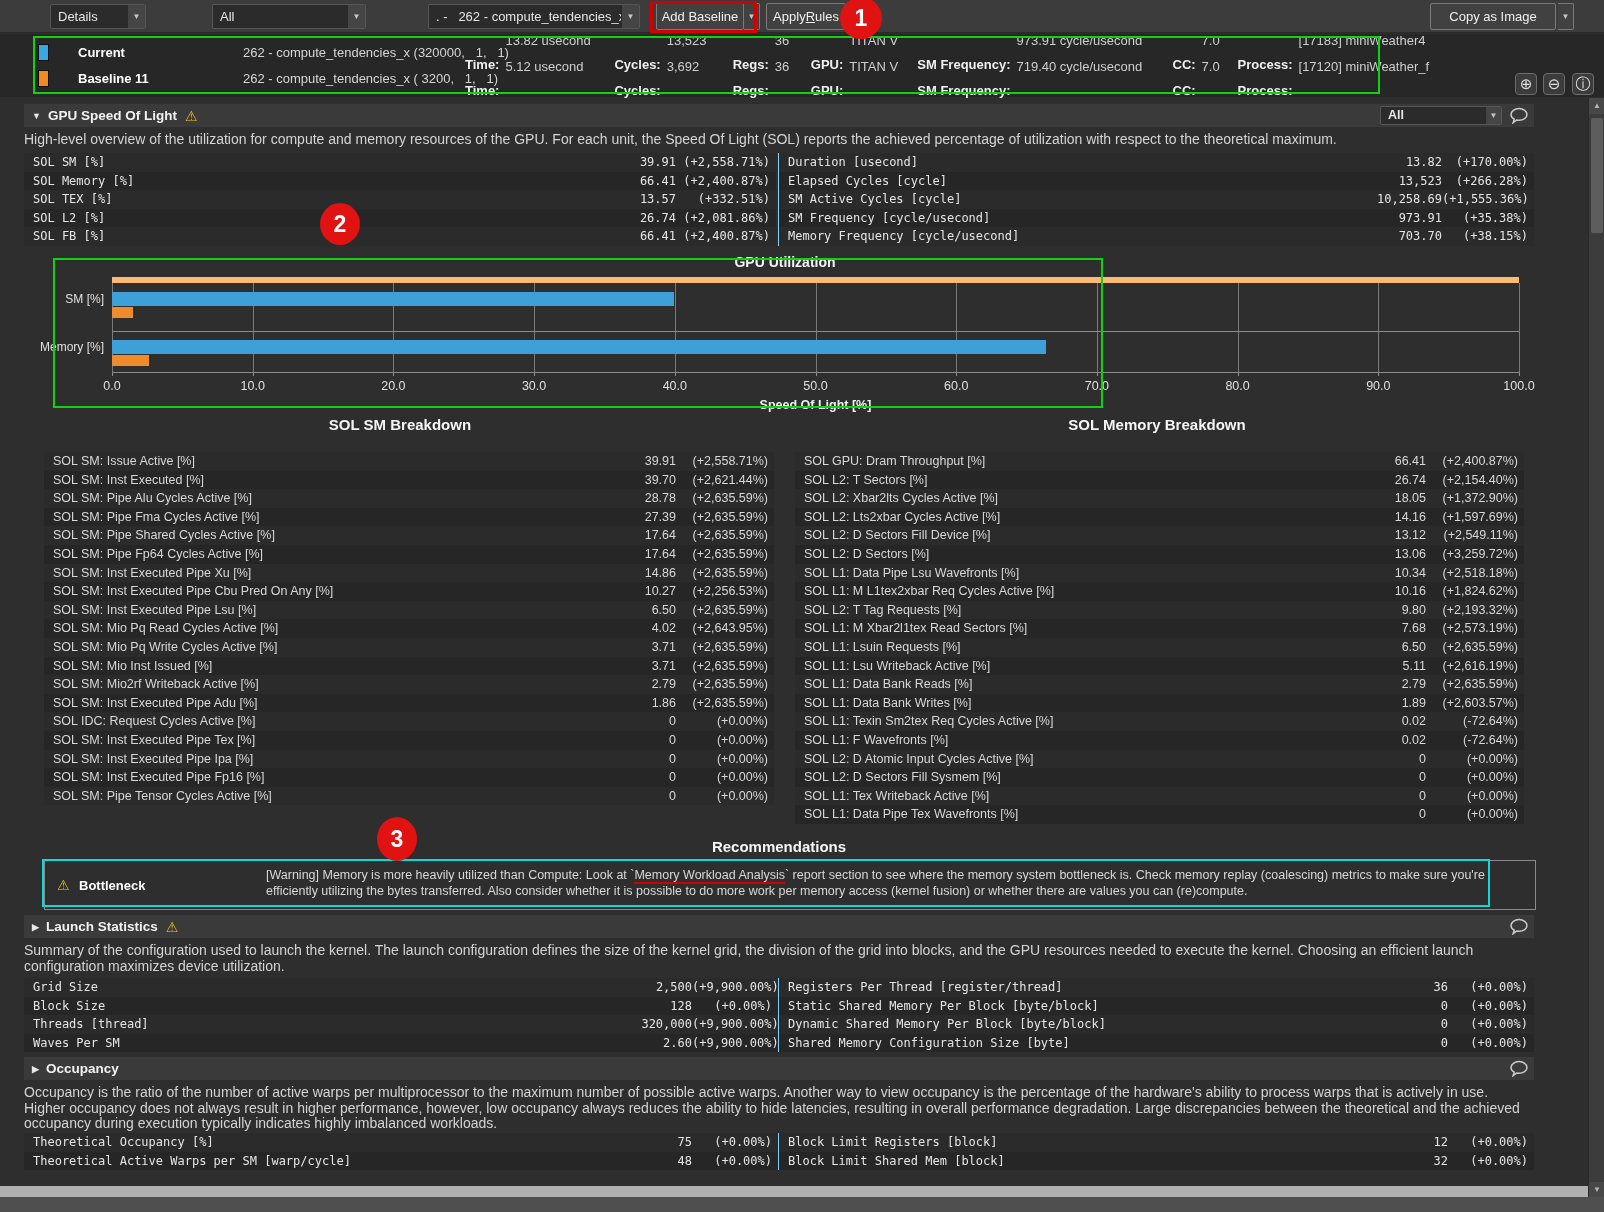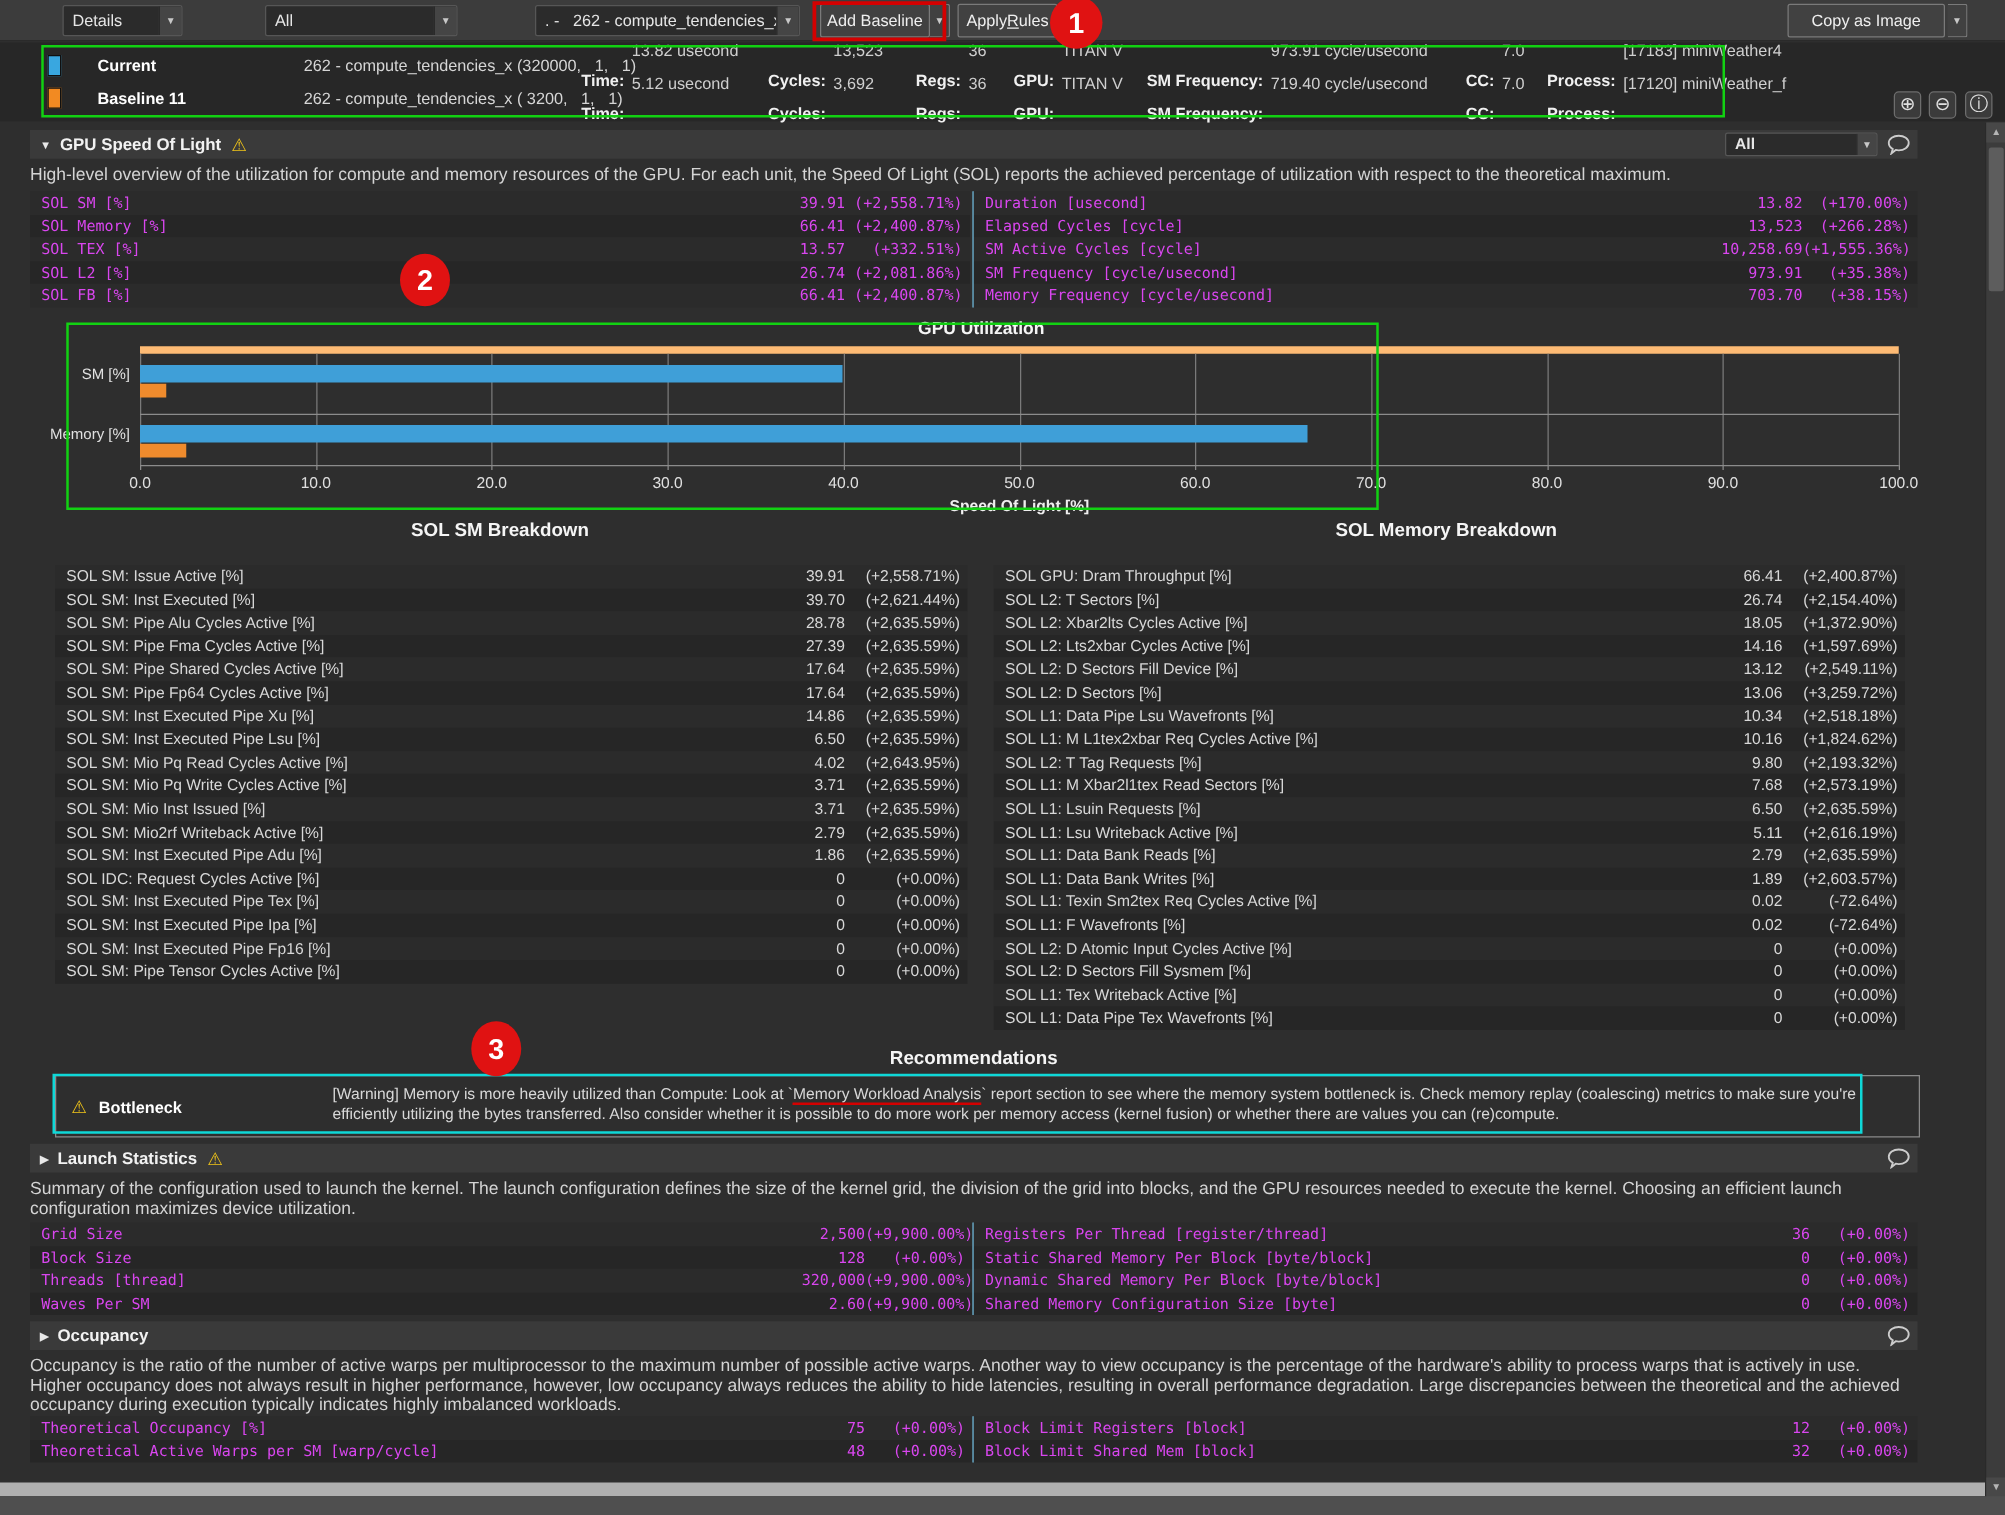--- a/index.html
+++ b/index.html
@@ -36,21 +36,21 @@
   .desc{position:absolute;left:24px;font-size:14px;color:#d4d4d4;line-height:15.5px;}
 
   
   .kv{position:absolute;}
   .t-row{display:flex;height:18.6px;line-height:18.6px;overflow:hidden;}
   .t-row:nth-child(odd){background:#2b2b2b;}
   .t-row:nth-child(even){background:#262626;}
   .kv .lbl{flex:1;padding-left:9px;white-space:pre;overflow:hidden;}
   .kv .num{width:var(--numw,70px);text-align:right;white-space:pre;}
   .kv .pct{width:var(--pctw,100px);text-align:right;padding-right:6px;white-space:pre;}
-  .mono{font-family:"DejaVu Sans Mono",monospace;font-size:12px;color:#d946ef;}
+  .mono{font-family:"DejaVu Sans Mono",monospace;font-size:12px;color:#e5e5e5;}
   .sans{font-family:"Liberation Sans",sans-serif;font-size:12.5px;color:#d8d8d8;}
   .vdiv{border-left:1px solid #7dd3fc;}
 
   .bigtitle{position:absolute;text-align:center;font-weight:bold;font-size:15px;color:#f5f5f5;}
 
   
   #chart{position:absolute;left:0;top:250px;width:1604px;height:168px;}
   #chart-title{position:absolute;left:0;top:4px;width:1570px;text-align:center;font-weight:bold;font-size:14px;color:#f5f5f5;}
   #plot{position:absolute;left:112px;top:27px;width:1407px;height:96px;border-top:6px solid #fdba74;border-bottom:1px solid #8c8c8c;}
   .grid{position:absolute;top:0;bottom:0;width:1px;background:#7a7a7a;}
@@ -267,20 +267,25 @@
         <span class="lbl">SOL SM: Pipe Fp64 Cycles Active [%]</span>
         <span class="num">17.64</span>
         <span class="pct">(+2,635.59%)</span>
       </div>
       <div class="t-row">
         <span class="lbl">SOL SM: Inst Executed Pipe Xu [%]</span>
         <span class="num">14.86</span>
         <span class="pct">(+2,635.59%)</span>
       </div>
       <div class="t-row">
+        <span class="lbl">SOL SM: Inst Executed Pipe Cbu Pred On Any [%]</span>
+        <span class="num">10.27</span>
+        <span class="pct">(+2,256.53%)</span>
+      </div>
+      <div class="t-row">
         <span class="lbl">SOL SM: Inst Executed Pipe Lsu [%]</span>
         <span class="num">6.50</span>
         <span class="pct">(+2,635.59%)</span>
       </div>
       <div class="t-row">
         <span class="lbl">SOL SM: Mio Pq Read Cycles Active [%]</span>
         <span class="num">4.02</span>
         <span class="pct">(+2,643.95%)</span>
       </div>
       <div class="t-row">

